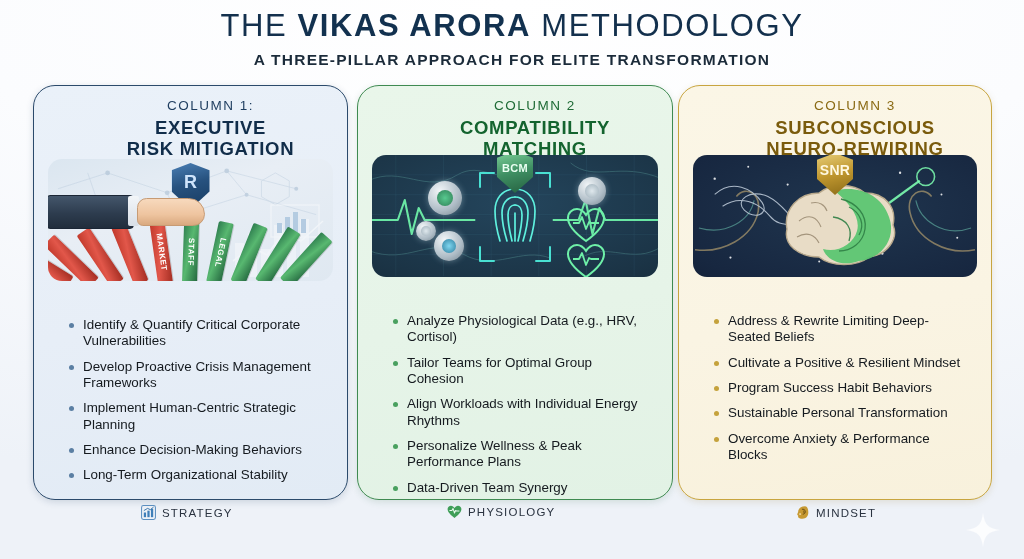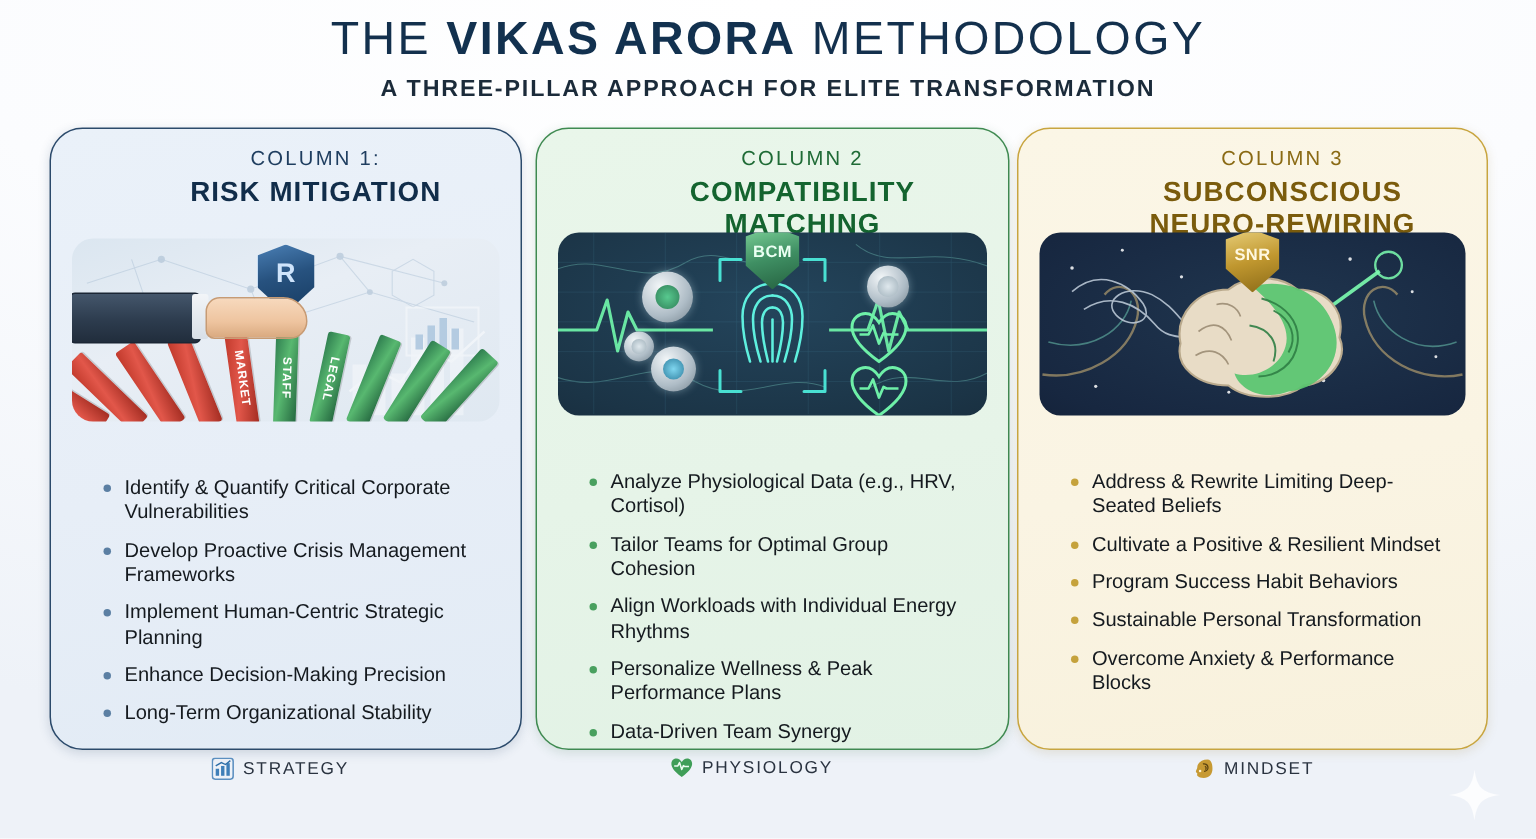--- a/index.html
+++ b/index.html
@@ -116,21 +116,21 @@
   .heart{position:absolute;width:40px;height:36px;}
 
   
   .art3{background:radial-gradient(120% 120% at 55% 45%,#20364f 0%,#172740 55%,#0d1628 100%);}
   .snr{position:absolute;left:50%;top:-2px;transform:translateX(-50%);width:36px;height:42px;z-index:3;}
   .snr-body{width:100%;height:100%;
     background:linear-gradient(165deg,#e8cf7a 0%,#c0972f 50%,#8a6a17 100%);
     clip-path:polygon(50% 0,100% 16%,100% 62%,50% 100%,0 62%,0 16%);
     box-shadow:0 0 10px rgba(240,210,120,.65);}
   .snr-glyph{position:absolute;inset:0;display:flex;align-items:center;justify-content:center;
-    color:#fff8e0;font-size:11px;font-weight:700;padding-bottom:8px;letter-spacing:.3px;}
+    color:#fff8e0;font-size:14px;font-weight:700;padding-bottom:8px;letter-spacing:.3px;}
 
   
   .bullets{position:absolute;left:16px;right:12px;list-style:none;margin:16px;padding:0;}
   .c1 .bullets{top:215px;}
   .c2 .bullets{top:211px;}
   .c3 .bullets{top:211px;}
   .bullets li{
     position:relative;padding-left:17px;margin-bottom:9px;
     font-size:13.4px;line-height:1.22;color:#151a1f;font-weight:400;
   }
@@ -156,20 +156,21 @@
     <span>THE </span><span class="strong">VIKAS ARORA</span><span> METHODOLOGY</span>
   </div>
   <div class="subtitle">A THREE-PILLAR APPROACH FOR ELITE TRANSFORMATION</div>
 </div>
 
 <div class="cards">
 
   <div class="card c1">
     <div class="c-kicker">COLUMN 1:</div>
     <div class="c-title">
+      <div>EXECUTIVE</div>
       <div>RISK MITIGATION</div>
     </div>
 
     <div class="art art1">
       <svg class="net" viewBox="0 0 287 122" preserveAspectRatio="none">
         <g stroke="#9bb4cc" stroke-width="0.7" fill="none" opacity="0.8">
           <path d="M10 30 L60 14 L120 34 L180 12 L250 30"></path>
           <path d="M20 60 L70 40 L130 58 L200 36 L270 56"></path>
           <path d="M40 14 L55 58 M120 34 L130 58 M180 12 L200 36"></path>
           <path d="M215 22 l14 -8 l14 8 l0 16 l-14 8 l-14 -8 z"></path>
@@ -228,21 +229,21 @@
         <div class="sleeve"></div>
           <div class="cuff"></div>
           <div class="palm"></div>
       </div>
     </div>
 
     <ul class="bullets">
       <li>Identify &amp; Quantify Critical Corporate Vulnerabilities</li>
       <li>Develop Proactive Crisis Management Frameworks</li>
       <li>Implement Human-Centric Strategic Planning</li>
-      <li>Enhance Decision-Making Precision</li>
+      <li>Enhance Decision-Making Behaviors</li>
       <li>Long-Term Organizational Stability</li>
     </ul>
   </div>
 
   <div class="card c2">
     <div class="c-kicker">COLUMN 2</div>
     <div class="c-title">
       <div>COMPATIBILITY MATCHING</div>
       <div>BIOMETRIC</div>
     </div>

